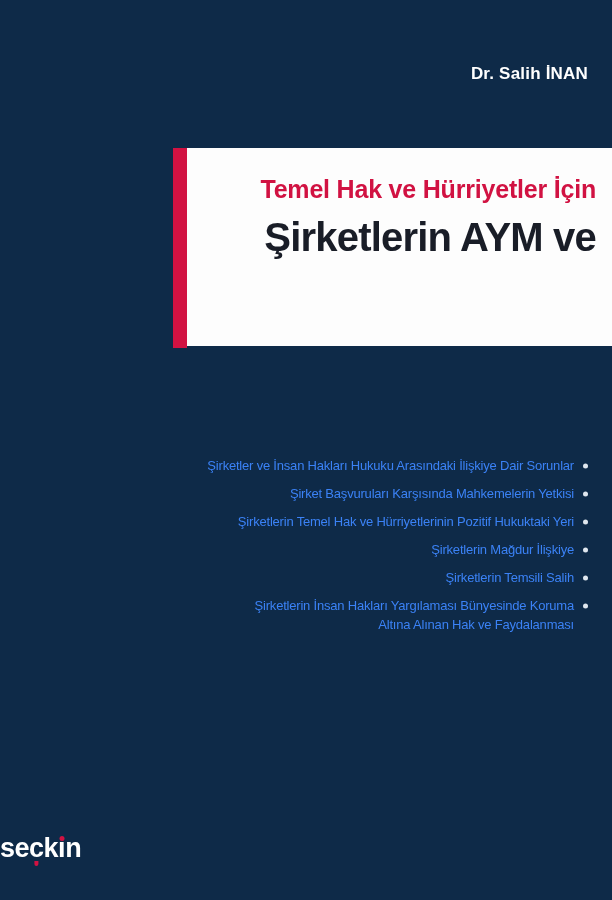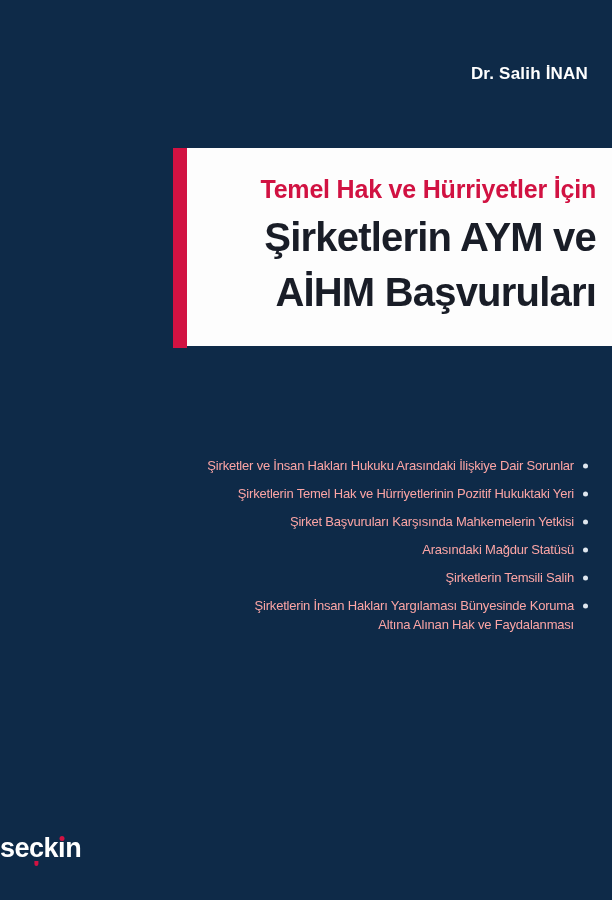--- a/index.html
+++ b/index.html
@@ -40,21 +40,21 @@
     line-height:55px;letter-spacing:-0.8px;
     text-align:right;white-space:nowrap;
   }
   
   .topics{
     position:absolute;right:46px;top:456px;
     text-align:right;
   }
   .topic{
     position:relative;
-    color:#fca5a5;font-size:13px;line-height:19px;
+    color:#3b82f6;font-size:13px;line-height:19px;
     letter-spacing:-0.2px;
     margin-bottom:9px;white-space:nowrap;
   }
   .topic .dot{
     position:absolute;right:-14px;top:9.5px;
     width:5px;height:5px;border-radius:50%;
     background:#dfe6ee;transform:translateY(-50%);
   }
   
   .logo-wrap{
@@ -87,39 +87,38 @@
 <div class="cover">
 
   <div class="author">Dr. Salih İNAN</div>
 
   <div class="red-bar"></div>
 
   <div class="panel">
     <div class="series-title">Temel Hak ve Hürriyetler İçin</div>
     <div class="main-title">
       <span>Şirketlerin AYM ve</span><br>
-      <span>AİHM Başvuruları</span>
     </div>
   </div>
 
   <div class="topics">
     <div class="topic">
       <span>Şirketler ve İnsan Hakları Hukuku Arasındaki İlişkiye Dair Sorunlar</span>
       <span class="dot"></span>
     </div>
     <div class="topic">
+      <span>Şirket Başvuruları Karşısında Mahkemelerin Yetkisi</span>
+      <span class="dot"></span>
+    </div>
+    <div class="topic">
       <span>Şirketlerin Temel Hak ve Hürriyetlerinin Pozitif Hukuktaki Yeri</span>
       <span class="dot"></span>
     </div>
     <div class="topic">
-      <span>Şirket Başvuruları Karşısında Mahkemelerin Yetkisi</span>
-      <span class="dot"></span>
-    </div>
-    <div class="topic">
-      <span>Arasındaki Mağdur Statüsü</span>
+      <span>Şirketlerin Mağdur İlişkiye</span>
       <span class="dot"></span>
     </div>
     <div class="topic">
       <span>Şirketlerin Temsili Salih</span>
       <span class="dot"></span>
     </div>
     <div class="topic">
       <span>Şirketlerin İnsan Hakları Yargılaması Bünyesinde Koruma</span><br>
       <span>Altına Alınan Hak ve Faydalanması</span>
       <span class="dot"></span>

